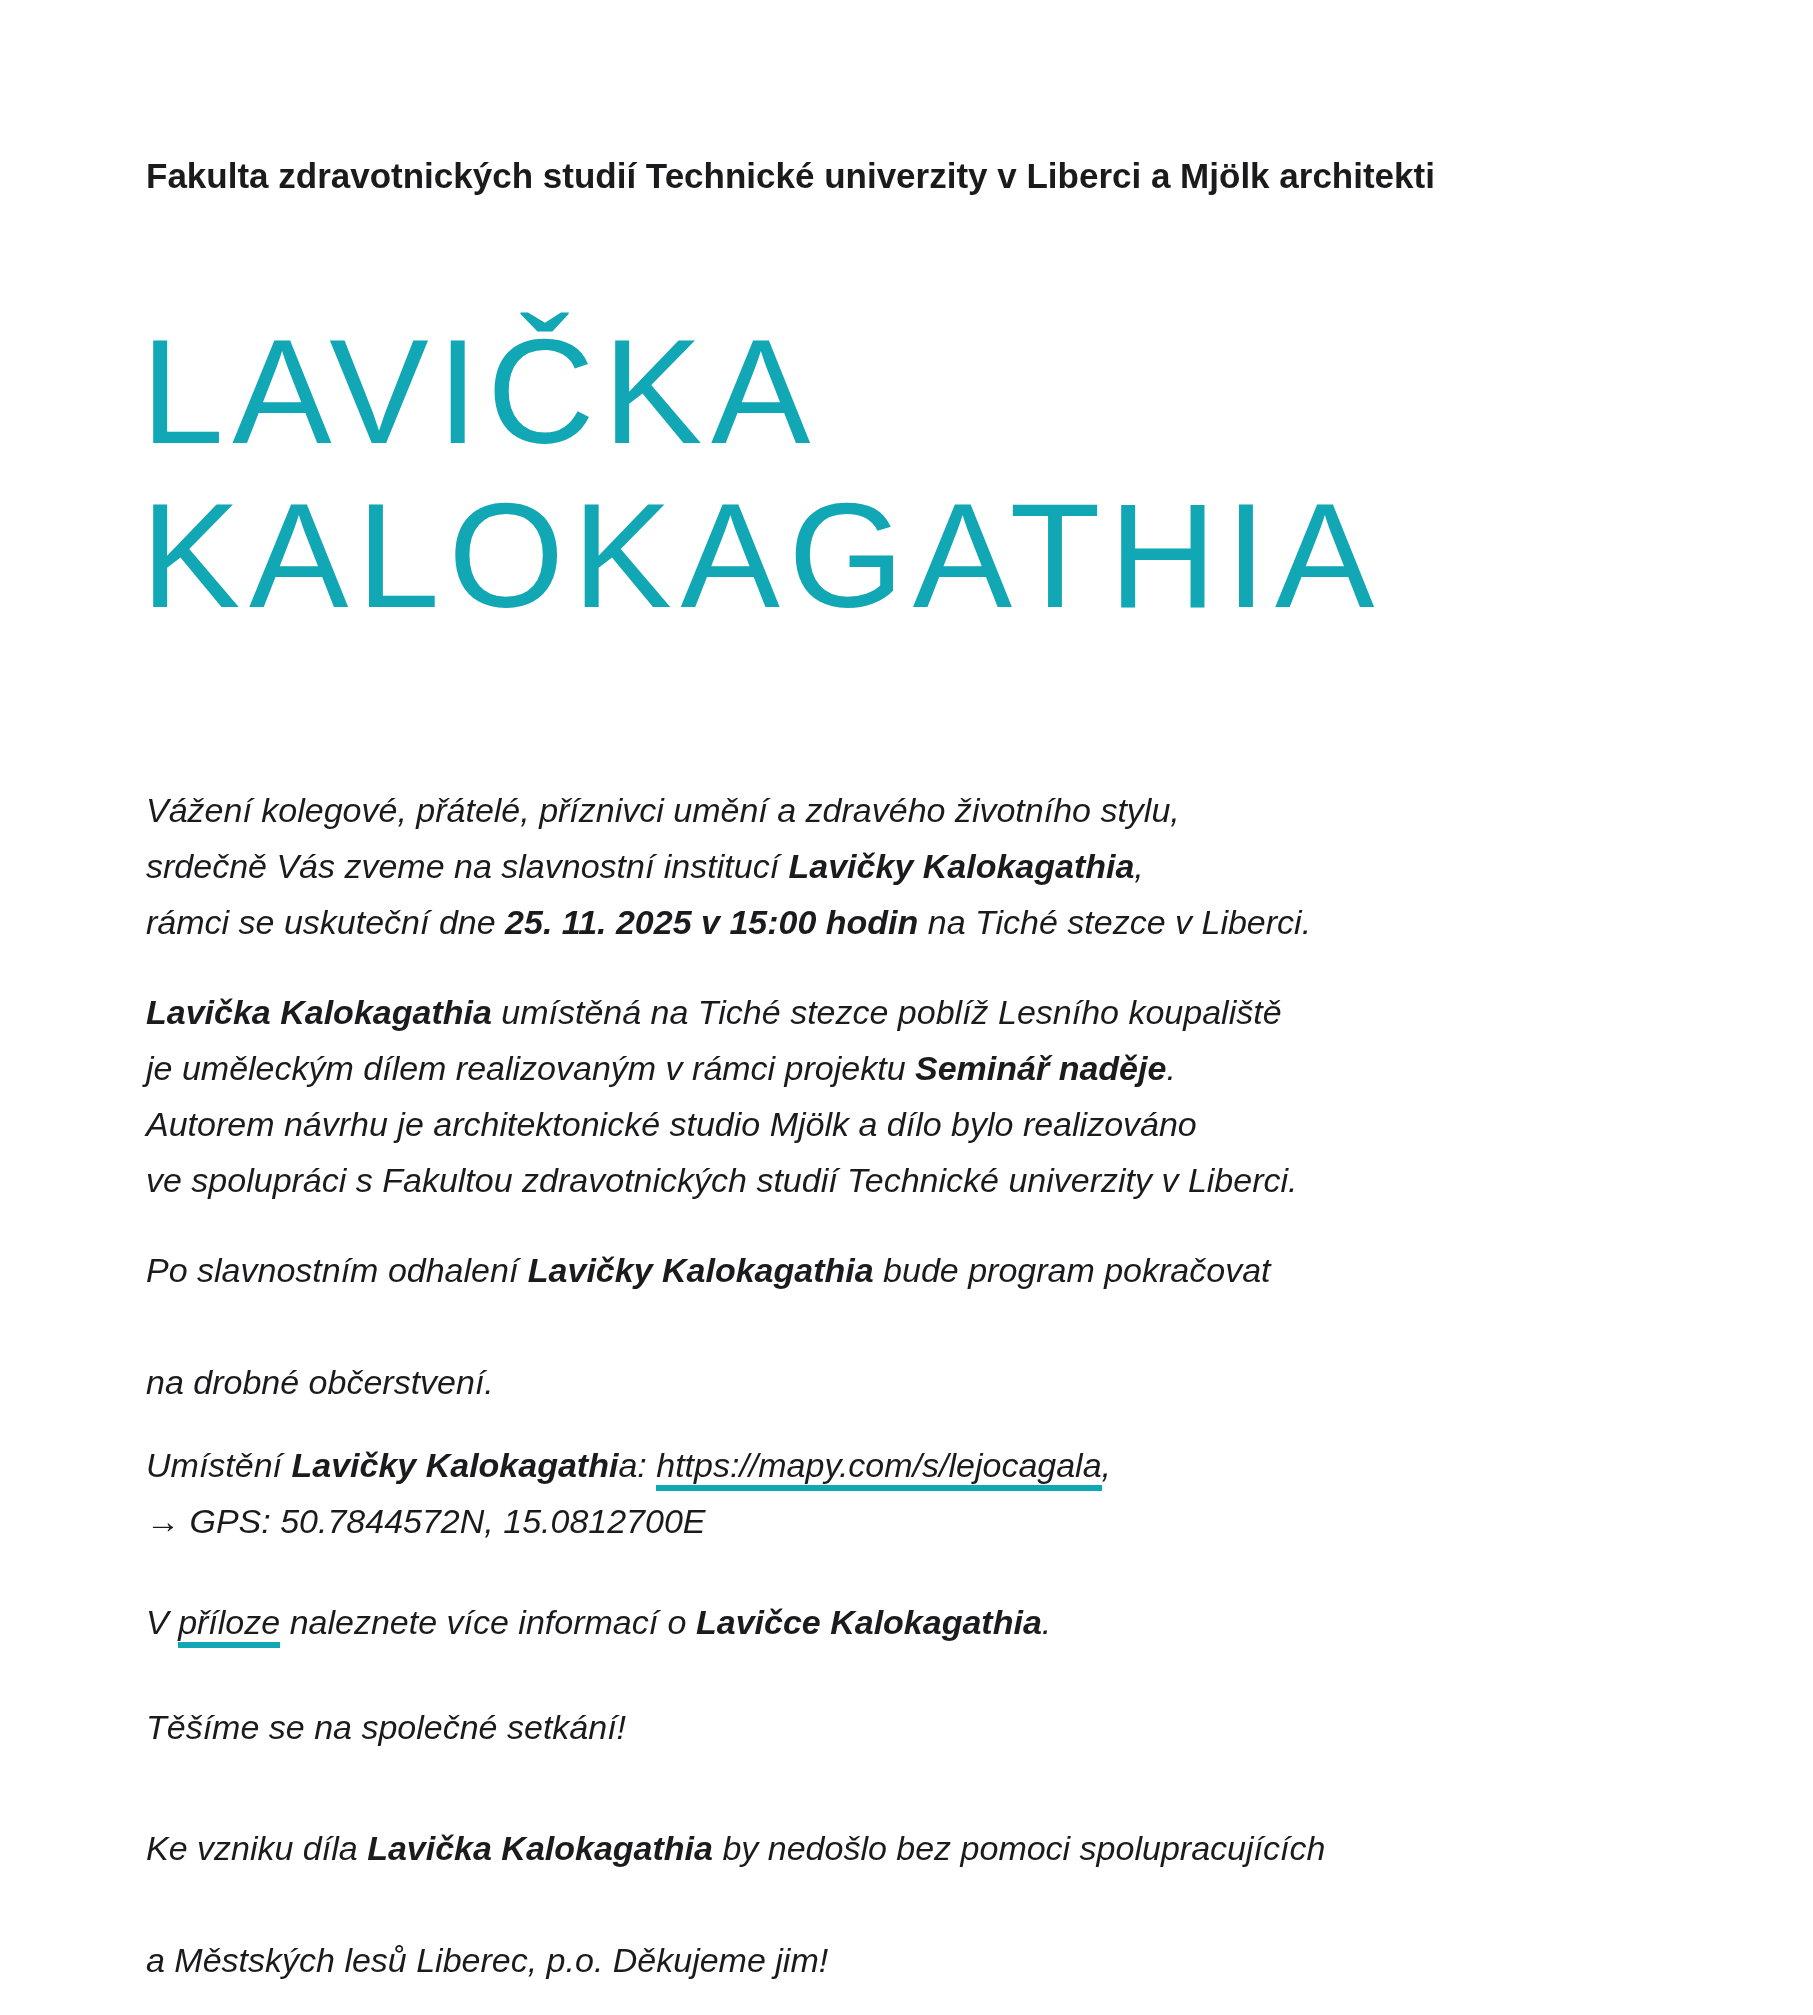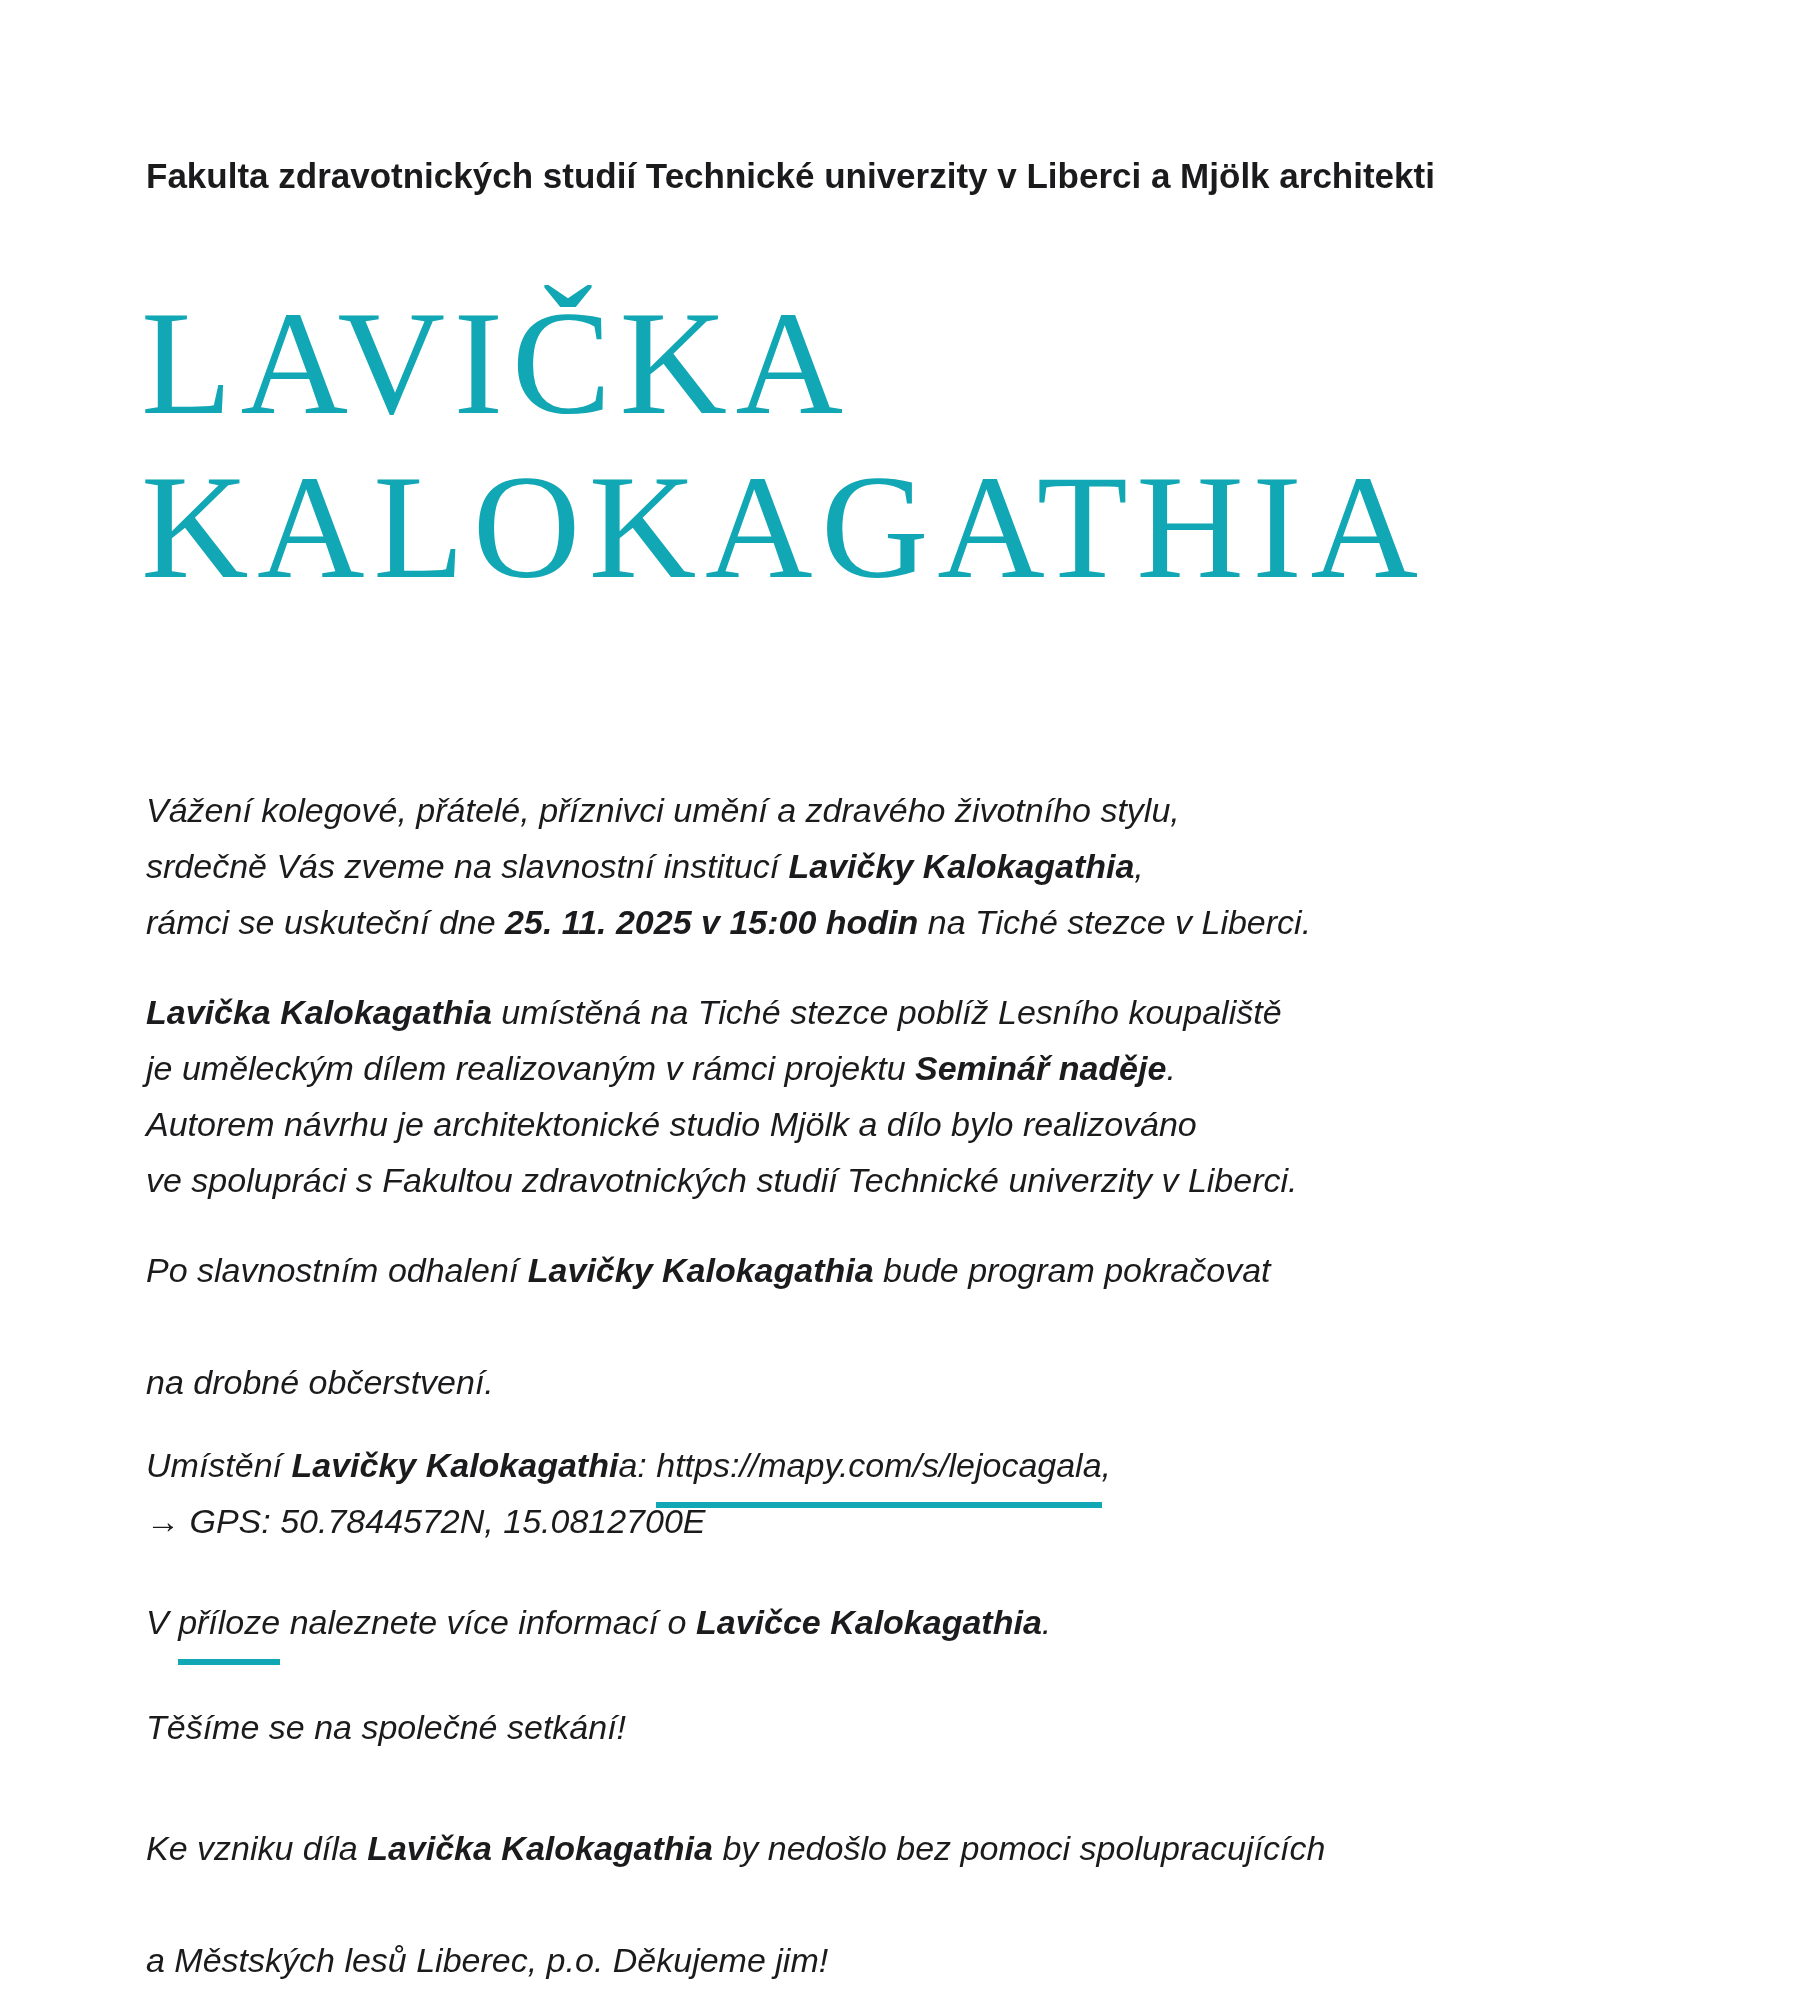--- a/index.html
+++ b/index.html
@@ -17,43 +17,43 @@
     overflow:hidden;
   }
   .abs{position:absolute;}
   .header-line{
     left:146px;top:154px;
     font-size:35px;line-height:44px;
     white-space:nowrap;
     font-weight:bold;
   }
   .main-title{
-    left:141px;top:281px;
-    font-family:Liberation Serif, serif;
+    left:141px;top:310px;
+    font-family:Liberation Sans, sans-serif;
     font-size:149px;
     line-height:164px;
     letter-spacing:8.5px;
     color:var(--teal);
     white-space:nowrap;
   }
   .para{
     left:146px;
     width:1660px;
     margin:0;
     font-size:34px;
     line-height:56px;
     white-space:nowrap;
     font-style:italic;
   }
   .b{font-weight:700;}
   .link{
     color:inherit;
     text-decoration:none;
     border-bottom:6.4px solid var(--teal);
-    padding-bottom:18px;
+    padding-bottom:1px;
     cursor:pointer;
   }
 </style>
 </head>
 <body>
 
 <div class="page">
 
   <div class="abs header-line">Fakulta zdravotnických studií Technické univerzity v Liberci a Mjölk architekti</div>
 

